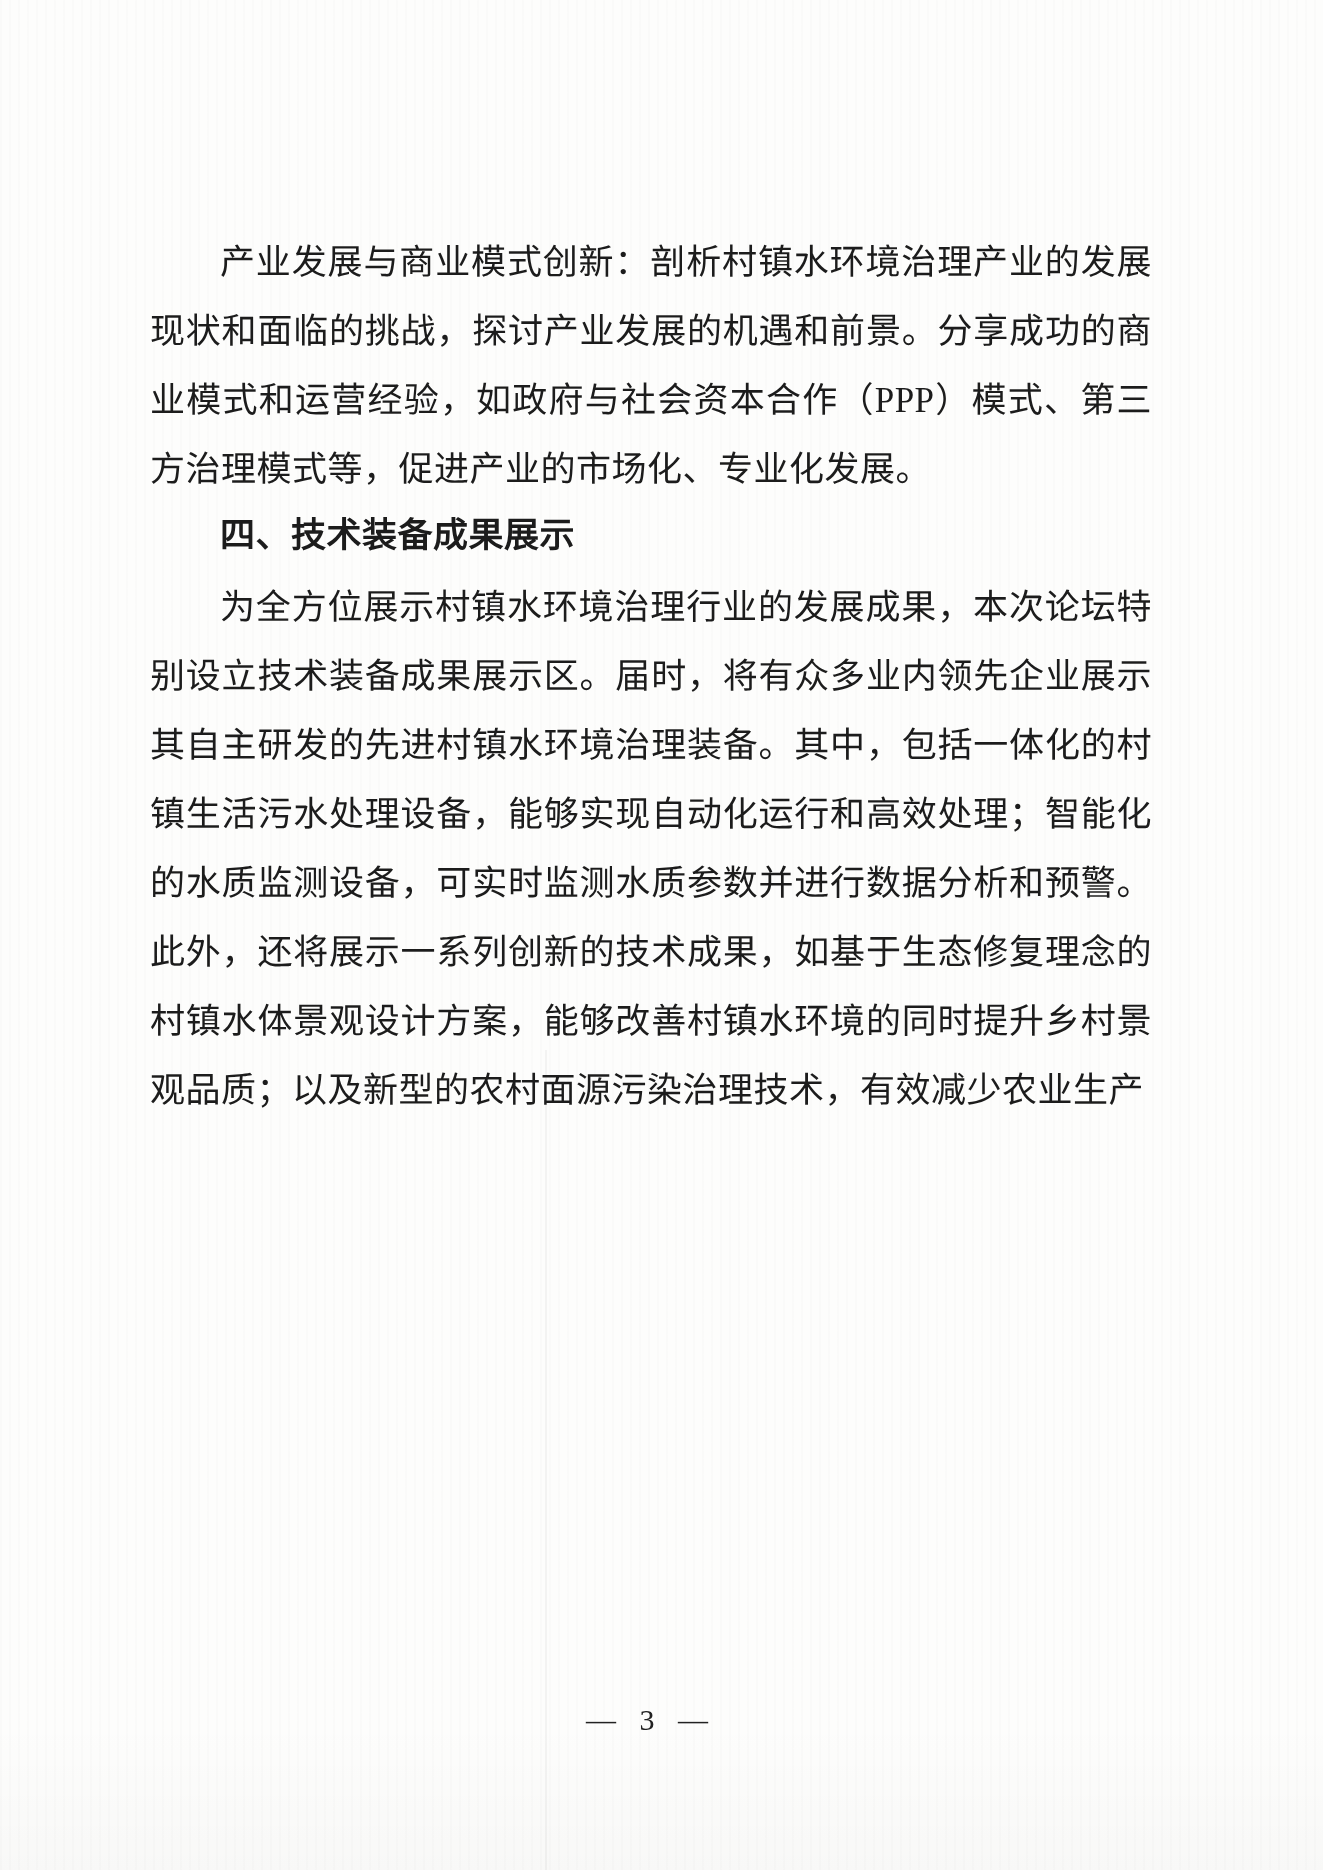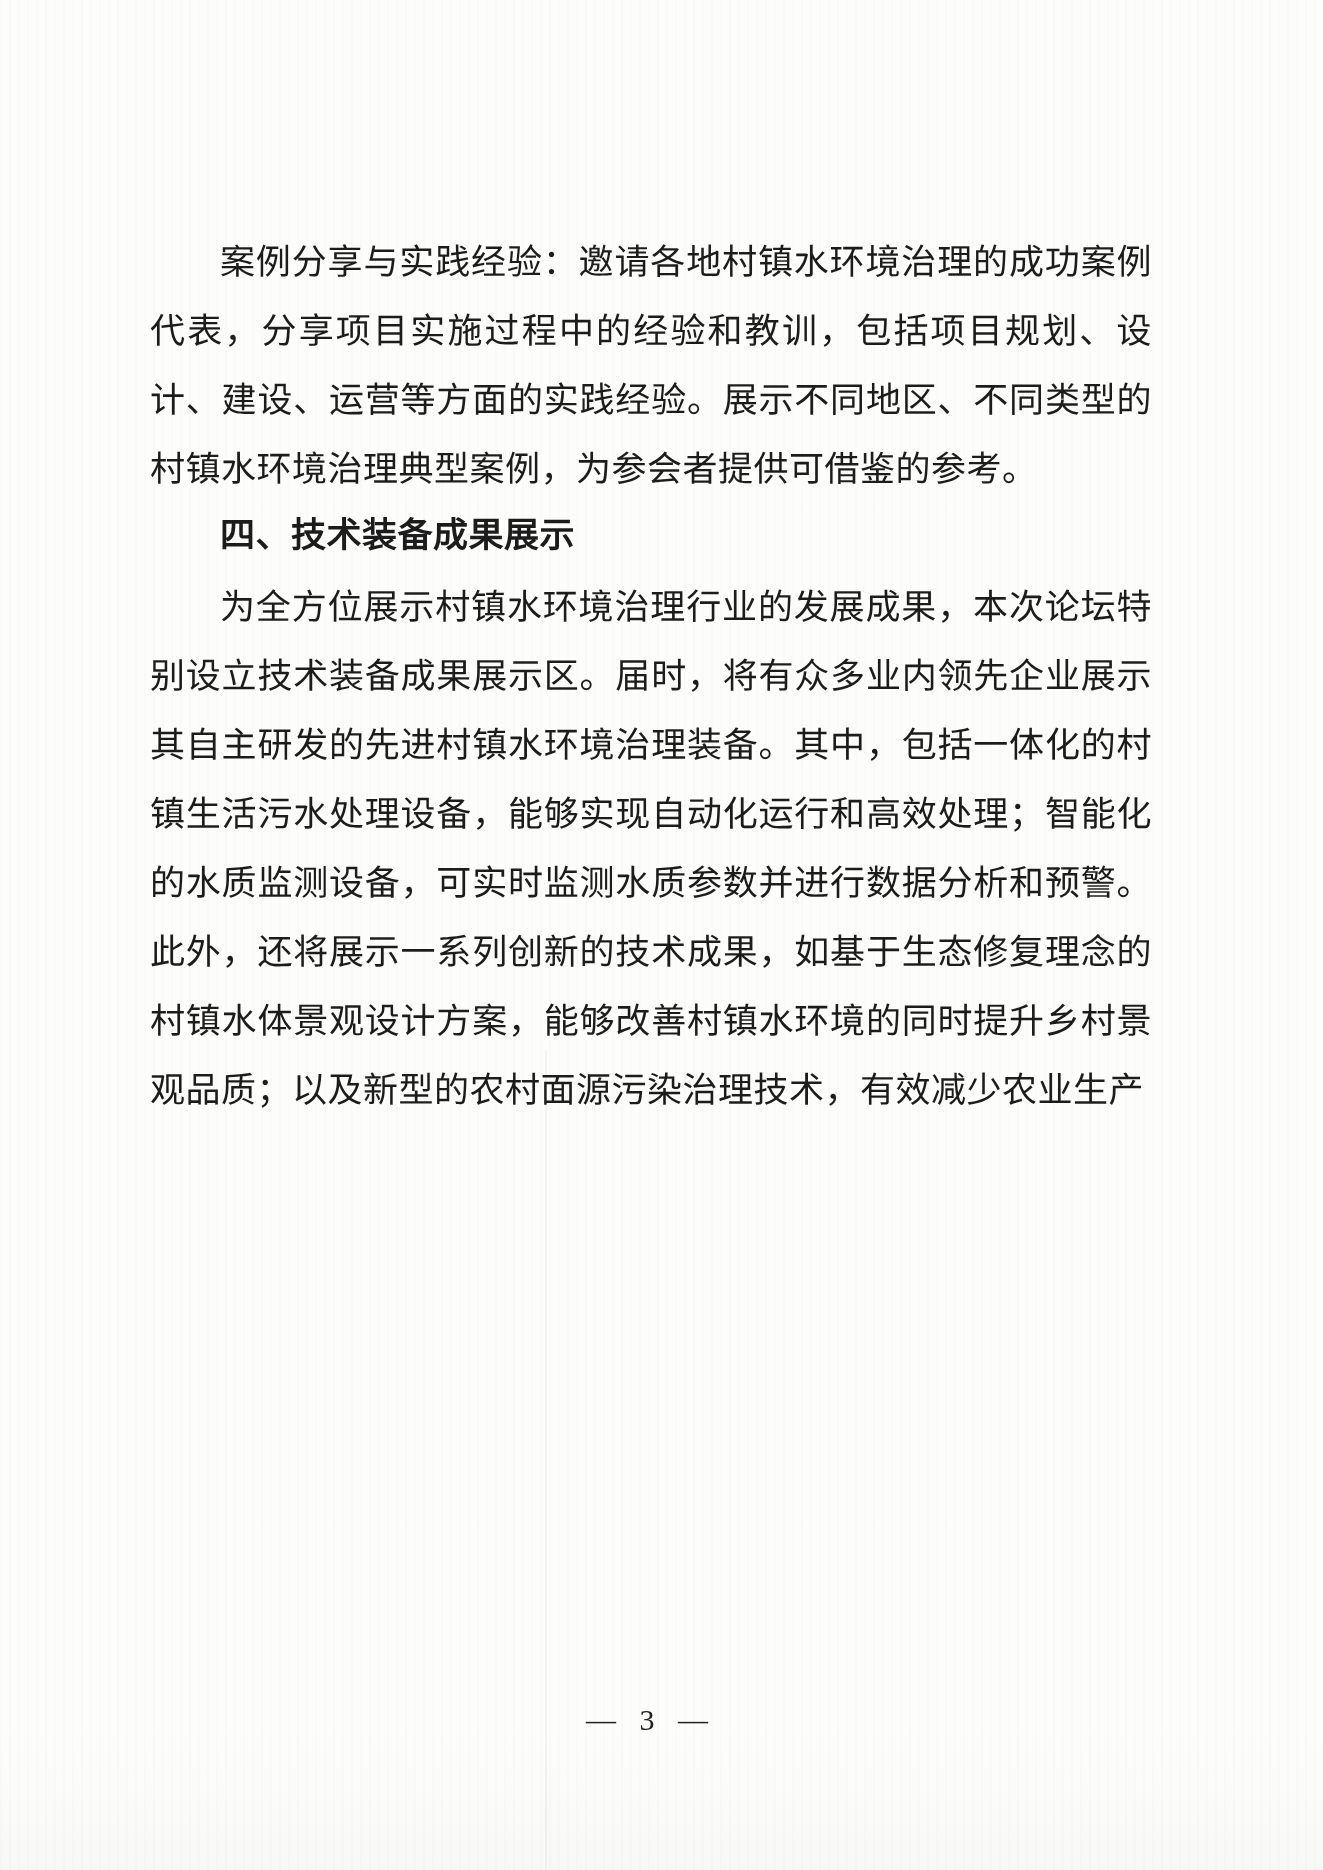--- a/index.html
+++ b/index.html
@@ -66,21 +66,21 @@
     color: #222;
   }
 </style>
 </head>
 <body>
 
 <div class="page">
   <div class="scan-line"></div>
 
   <div class="content">
-    <p>案例分享与实践经验：邀请各地村镇水环境治理的成功案例代表，分享项目实施过程中的经验和教训，包括项目规划、设计、建设、运营等方面的实践经验。展示不同地区、不同类型的村镇水环境治理典型案例，为参会者提供可借鉴的参考。</p>
+    <p>产业发展与商业模式创新：剖析村镇水环境治理产业的发展现状和面临的挑战，探讨产业发展的机遇和前景。分享成功的商业模式和运营经验，如政府与社会资本合作（PPP）模式、第三方治理模式等，促进产业的市场化、专业化发展。</p>
     <h2>四、技术装备成果展示</h2>
     <p>为全方位展示村镇水环境治理行业的发展成果，本次论坛特别设立技术装备成果展示区。届时，将有众多业内领先企业展示其自主研发的先进村镇水环境治理装备。其中，包括一体化的村镇生活污水处理设备，能够实现自动化运行和高效处理；智能化的水质监测设备，可实时监测水质参数并进行数据分析和预警。此外，还将展示一系列创新的技术成果，如基于生态修复理念的村镇水体景观设计方案，能够改善村镇水环境的同时提升乡村景观品质；以及新型的农村面源污染治理技术，有效减少农业生产</p>
   </div>
 
   <div class="footer">
     <span>— 3 —</span>
   </div>
 </div>
 
 </body></html>

